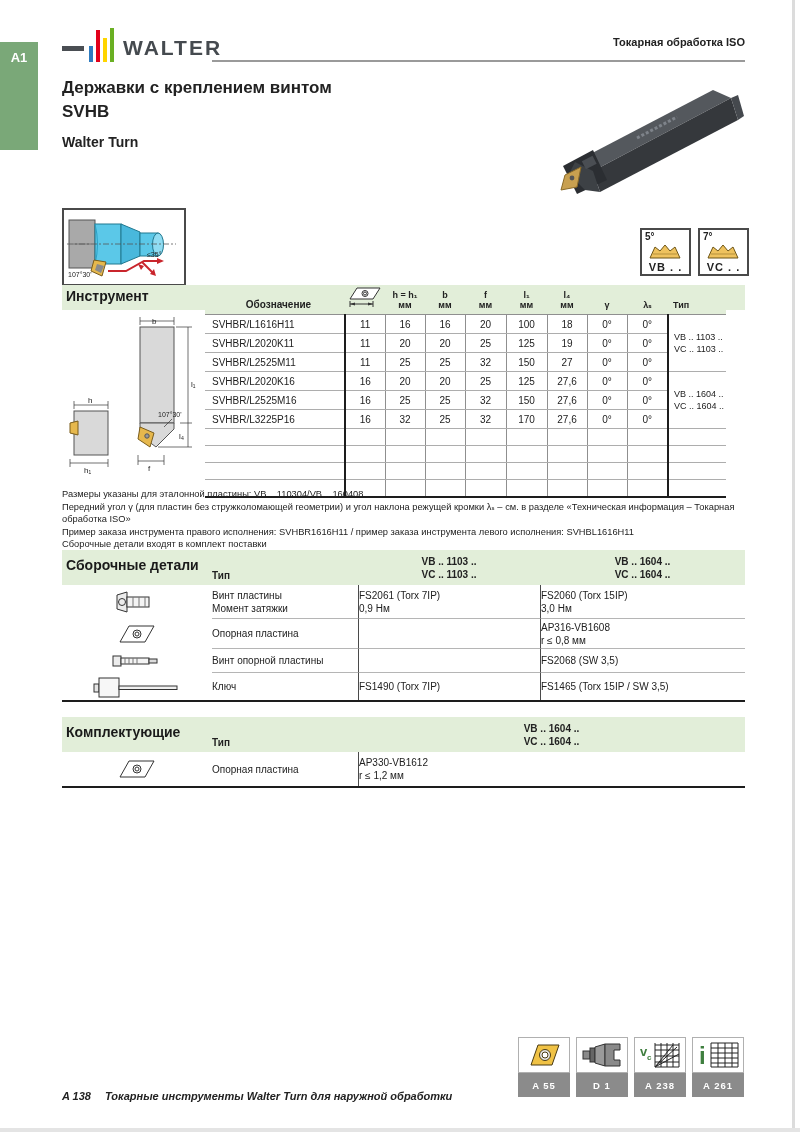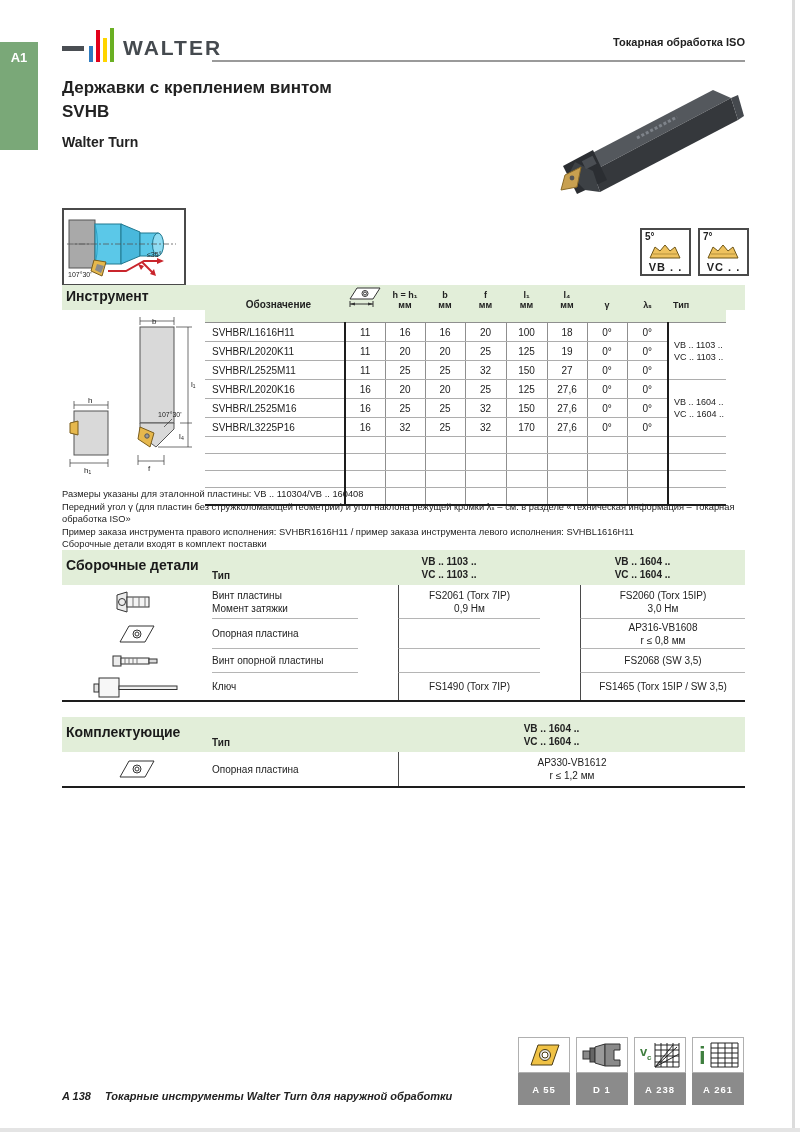--- a/index.html
+++ b/index.html
@@ -38,51 +38,51 @@
 
   
   .band{position:absolute;left:62px;background:#e2eed9;}
   .band .sect{position:absolute;left:4px;top:4px;font-size:14px;font-weight:bold;color:#1a1a1a;}
   .band .typlbl{position:absolute;left:150px;bottom:4px;font-size:10px;font-weight:bold;}
 
   
   .tool-table{position:absolute;left:205px;top:285px;border-collapse:collapse;table-layout:fixed;}
   .tool-table td{padding:0;font-size:10px;text-align:center;vertical-align:middle;overflow:hidden;}
   .tool-table thead td{background:#e2eed9;vertical-align:bottom;font-weight:bold;font-size:9px;
-                       border-bottom:1px solid #8f8f8f;padding-bottom:12px;margin-top:40px;}
+                       border-bottom:1px solid #8f8f8f;padding-bottom:4px;margin-top:40px;}
   .tool-table thead td.hd{ text-align:center;padding-left:7px;font-size:10px;}
   .tool-table thead td.ht{text-align:left;padding-left:5px;}
   .tool-table tbody td{height:18px;border-bottom:1px solid #adadad;}
   .tool-table tbody tr.er td{height:16px;}
   .tool-table td.d{text-align:left;padding-left:7px;}
   .tool-table td.thin{border-left:1px solid #8f8f8f;}
   .tool-table td.thick{border-left:2px solid #1d1d1d;}
   .tool-table td.ty{font-size:9px;text-align:left;padding-left:5px;line-height:12px;}
   .tool-table tr.last td{border-bottom:2px solid #1d1d1d;}
 
   .notes{position:absolute;left:62px;top:488px;width:690px;font-size:9.3px;line-height:12.6px;color:#222;}
 
   
   .asm-grid{position:absolute;left:62px;top:585px;width:683px;}
   .asm-row{display:grid;grid-template-columns:150px 146px 182px 205px;box-sizing:border-box;}
   .asm-row .cell{box-sizing:border-box;font-size:10px;display:flex;flex-direction:column;justify-content:center;line-height:13px;}
   .asm-row .lb{border-bottom:1px solid #b5b5b5;}
-  .asm-row .v1,.asm-row .v2{border-left:1px solid #4a4a4a;border-bottom:1px solid #b5b5b5;text-align:center;margin-left:40px;}
+  .asm-row .v1,.asm-row .v2{border-left:1px solid #4a4a4a;border-bottom:1px solid #b5b5b5;}
   .asm-row.lastrow .lb,.asm-row.lastrow .v1,.asm-row.lastrow .v2{border-bottom:none;}
   .asm-row .ic{display:flex;align-items:center;}
   .thickline{position:absolute;left:62px;width:683px;height:2px;background:#1d1d1d;}
 
   .hdcol{position:absolute;bottom:4px;text-align:center;font-size:10px;font-weight:bold;line-height:13px;}
 
   
   .refs{position:absolute;left:518px;top:1037px;display:flex;gap:6px;}
   .ref{width:52px;cursor:pointer;}
   .ref .icbox{box-sizing:border-box;width:52px;height:36px;border:1px solid #b0b0b0;background:#fff;
               display:flex;align-items:center;justify-content:center;}
-  .ref .tag{width:52px;height:32px;background:#8b8b8b;color:#fff;font-size:9.5px;font-weight:bold;
+  .ref .tag{width:52px;height:24px;background:#8b8b8b;color:#fff;font-size:9.5px;font-weight:bold;
             display:flex;align-items:center;justify-content:center;letter-spacing:1px;}
 
   .footer{position:absolute;left:62px;top:1090px;font-size:11px;font-weight:bold;display:flex;font-style:italic;}
   .footer .pg{width:43px;}
   svg text{font-family:"Liberation Sans","DejaVu Sans",sans-serif;}
 </style>
 </head>
 <body>
 
 <div class="page">

